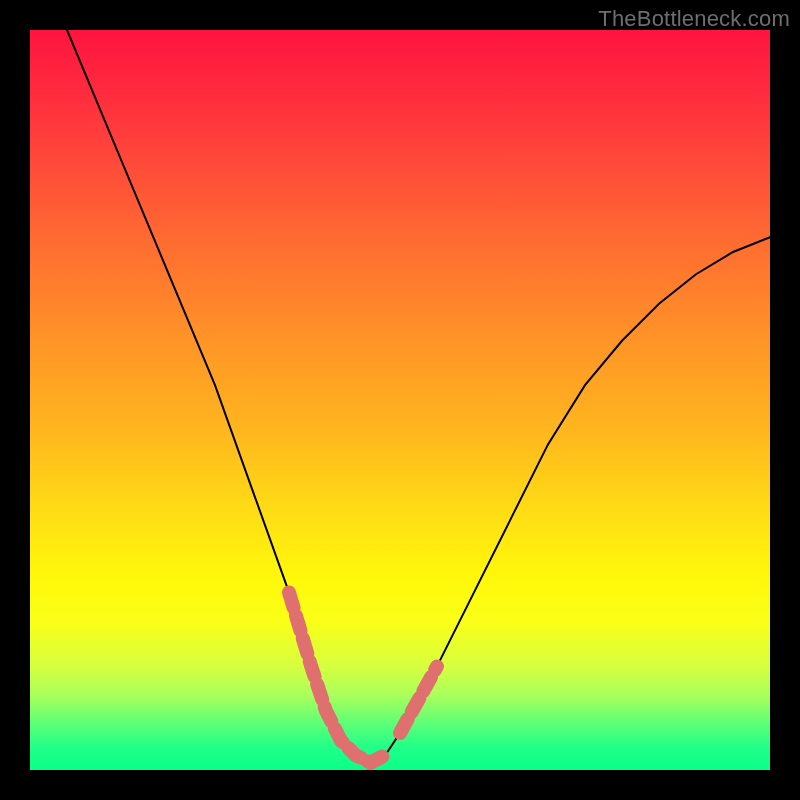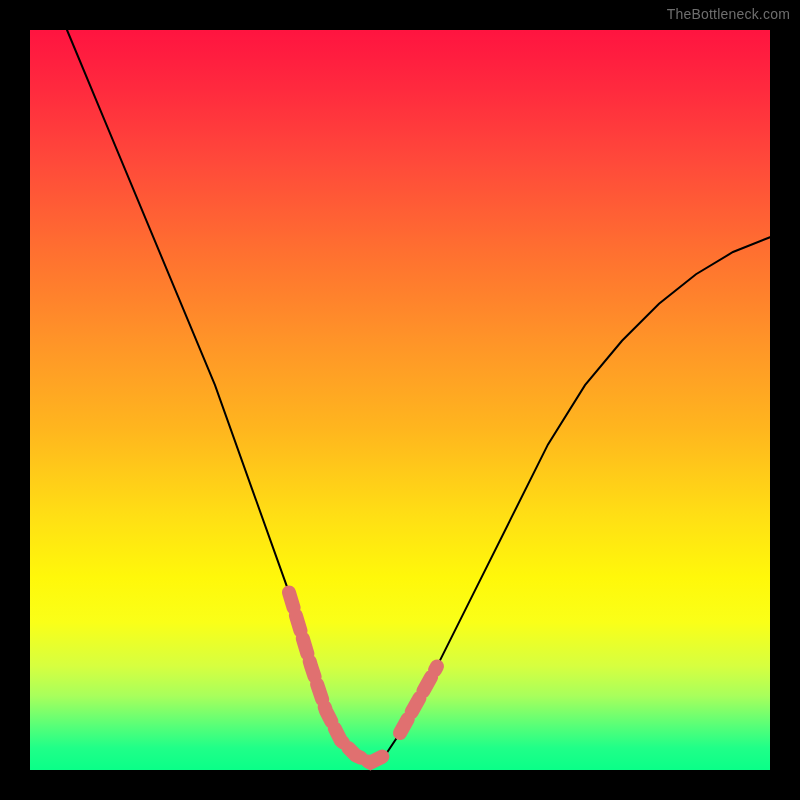--- a/index.html
+++ b/index.html
@@ -39,21 +39,21 @@
       #58ff78 94%,
       #20ff88 97%,
       #0aff88 100%
     );
   }
   .watermark {
     position: absolute;
     top: 6px;
     right: 10px;
     color: #6e6e6e;
-    font-size: 14px;
+    font-size: 22px;
     font-weight: 500;
     letter-spacing: 0.2px;
     user-select: none;
   }
   svg.curve {
     position: absolute;
     left: 0; top: 0;
     width: 740px; height: 740px;
     overflow: visible;
   }

